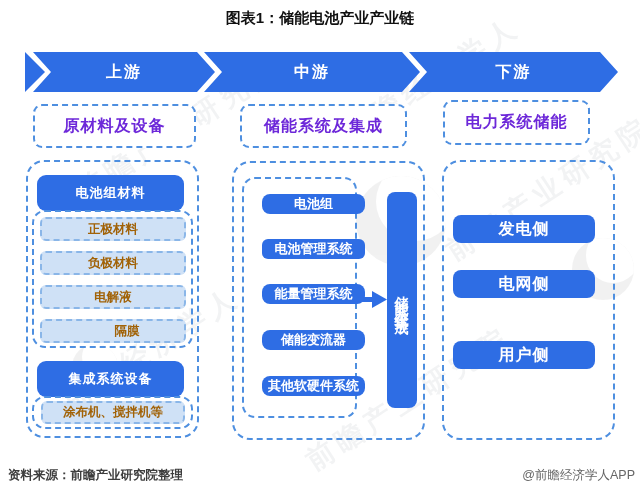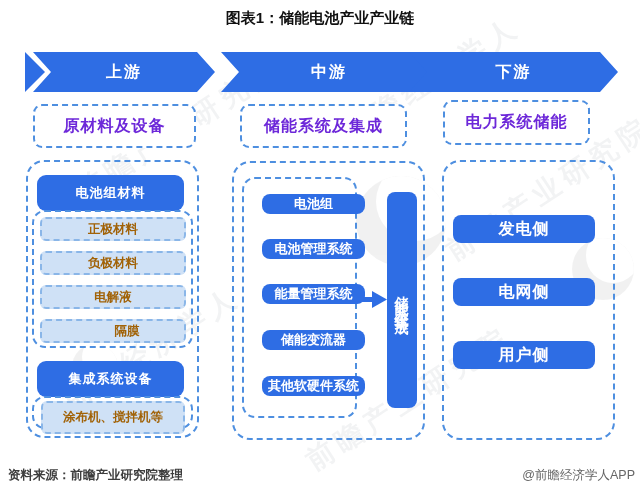--- a/index.html
+++ b/index.html
@@ -15,21 +15,21 @@
 
   
   .band{left:25px;top:52px;width:593px;height:32px;}
   .band .tri{position:absolute;left:0;top:0;width:20px;height:40px;background:#2e6de4;
     -webkit-clip-path:polygon(0 0,100% 50%,0 100%);clip-path:polygon(0 0,100% 50%,0 100%);}
   .seg{position:absolute;top:0;height:40px;background:#2e6de4;color:#fff;
     display:flex;align-items:center;justify-content:center;font-size:16px;font-weight:700;letter-spacing:2px;
     -webkit-clip-path:polygon(0 0,calc(100% - 18px) 0,100% 50%,calc(100% - 18px) 100%,0 100%,18px 50%);
     clip-path:polygon(0 0,calc(100% - 18px) 0,100% 50%,calc(100% - 18px) 100%,0 100%,18px 50%);}
   .seg1{left:8px;width:182px;}
-  .seg2{left:196px;width:216px;}
+  .seg2{left:179px;width:216px;}
   .seg3{left:384px;width:209px;}
 
   
   .hdr{border:2px dashed #4e8fe0;border-radius:9px;background:#fff;
     display:flex;align-items:center;justify-content:center;font-size:16px;font-weight:700;color:#6d28d9;letter-spacing:1px;}
   .hdr-up{left:33px;top:104px;width:163px;height:44px;}
   .hdr-mid{left:240px;top:104px;width:167px;height:44px;}
   .hdr-down{left:443px;top:100px;width:147px;height:45px;}
 
   
@@ -42,37 +42,37 @@
   .inner-up2{left:32px;top:396px;width:161px;height:33px;}
   .inner-mid{left:242px;top:177px;width:115px;height:241px;}
 
   
   .btn{background:#2e6de4;color:#fff;display:flex;align-items:center;justify-content:center;font-weight:700;}
   .grp-title{left:37px;width:147px;height:36px;border-radius:9px;font-size:13px;letter-spacing:1px;}
   .grp-title-1{top:175px;}
   .grp-title-2{top:361px;}
   .mid-btn{left:262px;width:103px;height:20px;border-radius:8px;font-size:13px;}
   .mid-btn-0{top:194px;}
-  .mid-btn-1{top:239px;}
+  .mid-btn-1{top:239px;border-radius:6px;}
   .mid-btn-2{top:284px;}
   .mid-btn-3{top:330px;}
   .mid-btn-4{top:376px;}
   .down-btn{left:453px;width:142px;height:28px;border-radius:8px;font-size:16px;letter-spacing:1px;}
   .down-btn-0{top:215px;}
-  .down-btn-1{top:278px;}
+  .down-btn-1{top:270px;}
   .down-btn-2{top:341px;}
 
   
   .litem{left:40px;width:146px;height:24px;background:#cfe1f6;border:2px dashed #8ab6e8;border-radius:6px;
     display:flex;align-items:center;justify-content:center;font-size:12.5px;font-weight:700;color:#a16207;}
   .litem-0{top:217px;}
   .litem-1{top:251px;}
   .litem-2{top:285px;}
   .litem-3{top:319px;padding-left:28px;}
-  .litem-coat{left:41px;top:401px;width:144px;height:33px;}
+  .litem-coat{left:41px;top:401px;width:144px;height:23px;}
 
   
   .vbar{left:387px;top:192px;width:30px;height:216px;border-radius:8px;background:#2e6de4;color:#fff;
     display:flex;align-items:center;justify-content:center;}
   .vbar-text{writing-mode:vertical-rl;text-orientation:upright;font-size:14px;font-weight:700;letter-spacing:5px;}
   .arrow-shaft{left:354px;top:297px;width:22px;height:5px;background:#2e6de4;}
   .arrow-head{left:372px;top:291px;width:15px;height:17px;background:#2e6de4;
     -webkit-clip-path:polygon(0 0,100% 50%,0 100%);clip-path:polygon(0 0,100% 50%,0 100%);}
 
   

